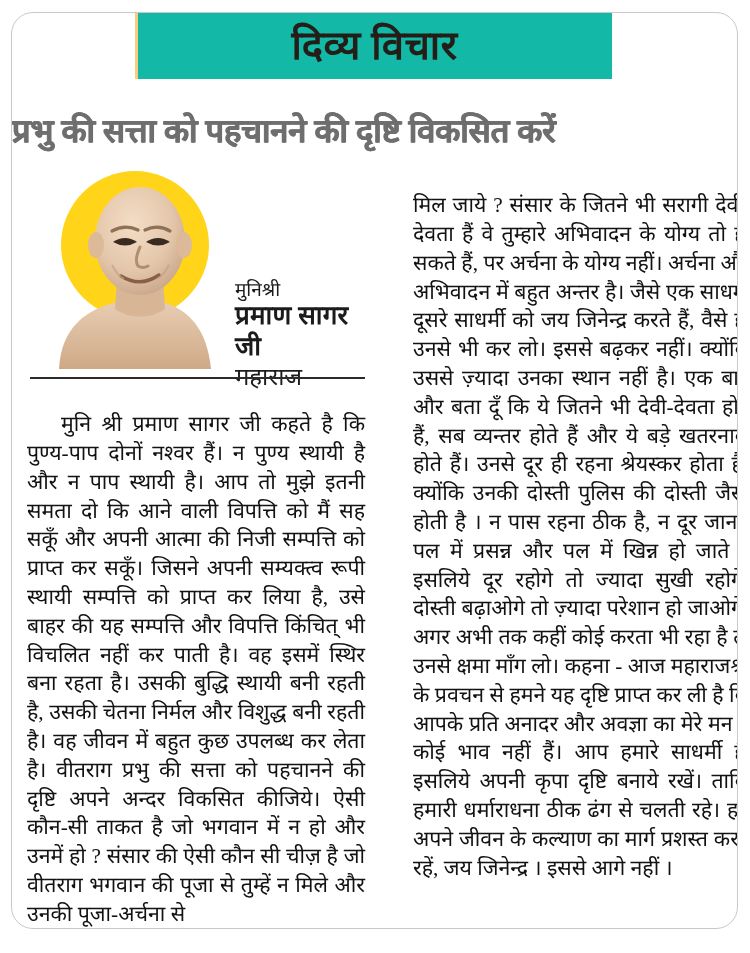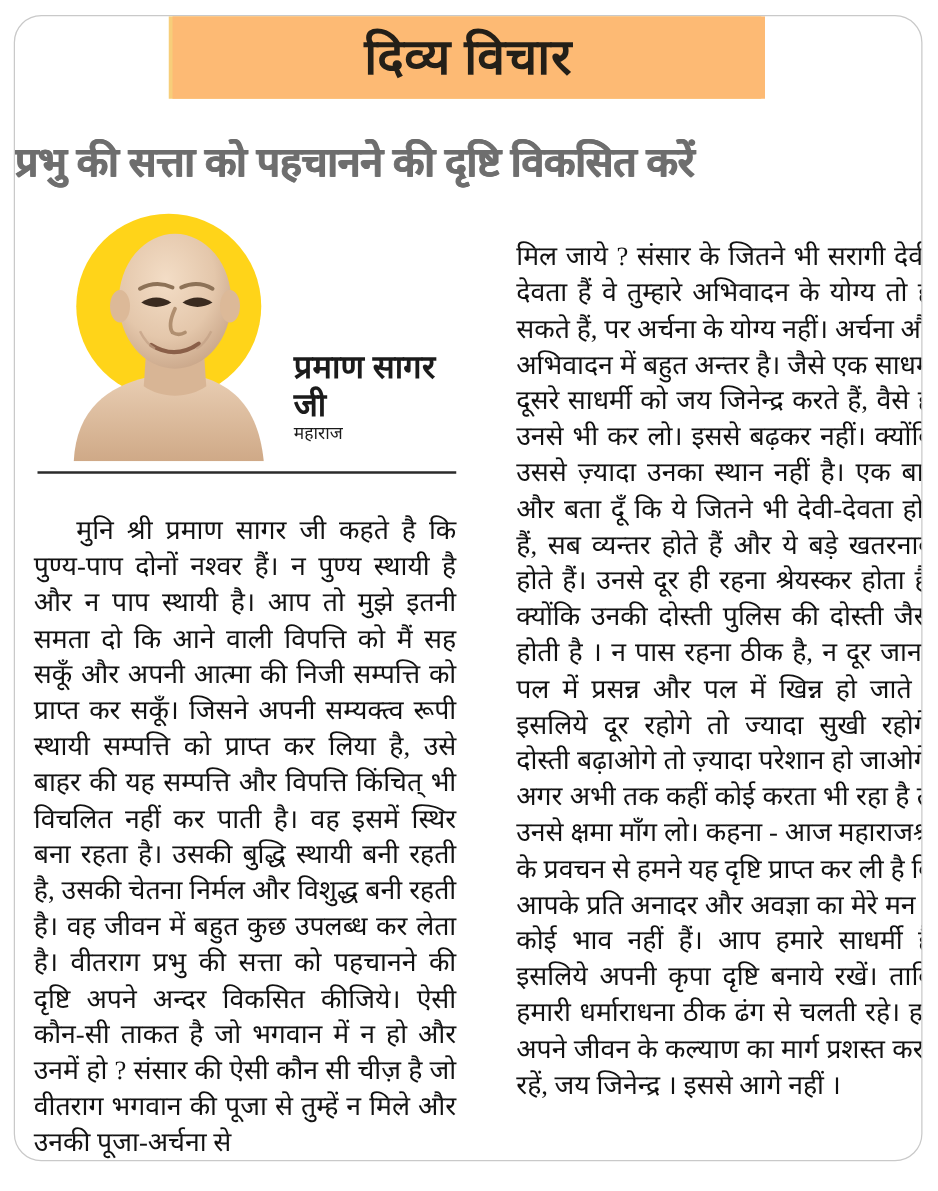--- a/index.html
+++ b/index.html
@@ -35,21 +35,21 @@
     position: absolute;
     left: 0;
     top: 0;
     width: 100%;
     height: 70px;
     display: flex;
     align-items: flex-start;
     justify-content: center;
   }
   .banner {
-    background: #fdba74;
+    background: #14b8a6;
     width: 474px;
     height: 66px;
     display: flex;
     align-items: center;
     justify-content: center;
     box-shadow: -3px 0 0 #f7ce7a;
   }
   .banner-title {
     font-family: "Liberation Serif", "DejaVu Serif", serif;
     font-weight: 700;
@@ -124,21 +124,21 @@
   .caption {
     position: absolute;
     left: 208px;
     top: 118px;
     width: 132px;
     line-height: 1.18;
     color: #1b1b1b;
   }
   .caption .c1 { font-size: 19px; }
   .caption .c2 { font-size: 26px; font-weight: 700; letter-spacing: 0.2px; }
-  .caption .c3 { font-size: 14px; }
+  .caption .c3 { font-size: 24px; }
 
   .rule {
     position: absolute;
     left: 3px;
     top: 216px;
     width: 335px;
     height: 0;
     border-top: 2.4px solid #2b2b2b;
   }
 
@@ -213,20 +213,21 @@
             <path d="M101 78 q-6 13 -2 19 q5 3 10 0" stroke="#b08f70" stroke-width="3" fill="none" stroke-linecap="round"></path>
 
             <path d="M82 107 q19 12 38 -1" stroke="#8a5f48" stroke-width="3.4" fill="none" stroke-linecap="round"></path>
 
             <path d="M73 96 q5 10 12 14" stroke="#c2a084" stroke-width="2" fill="none" opacity=".7"></path>
             <path d="M130 96 q-5 10 -12 14" stroke="#c2a084" stroke-width="2" fill="none" opacity=".7"></path>
           </svg>
         </div>
 
         <div class="caption">
+          <div class="c1">मुनिश्री</div>
           <div class="c2">प्रमाण सागर जी</div>
           <div class="c3">महाराज</div>
         </div>
       </div>
 
       <div class="rule"></div>
 
       <p class="body-text"><span class="indent"></span><span>मुनि श्री प्रमाण सागर जी कहते है कि पुण्य-पाप दोनों नश्वर हैं। न पुण्य स्थायी है और न पाप स्थायी है। आप तो मुझे इतनी समता दो कि आने वाली विपत्ति को मैं सह सकूँ और अपनी आत्मा की निजी सम्पत्ति को प्राप्त कर सकूँ। जिसने अपनी सम्यक्त्व रूपी स्थायी सम्पत्ति को प्राप्त कर लिया है, उसे बाहर की यह सम्पत्ति और विपत्ति किंचित् भी विचलित नहीं कर पाती है। वह इसमें स्थिर बना रहता है। उसकी बुद्धि स्थायी बनी रहती है, उसकी चेतना निर्मल और विशुद्ध बनी रहती है। वह जीवन में बहुत कुछ उपलब्ध कर लेता है। वीतराग प्रभु की सत्ता को पहचानने की दृष्टि अपने अन्दर विकसित कीजिये। ऐसी कौन-सी ताकत है जो भगवान में न हो और उनमें हो ? संसार की ऐसी कौन सी चीज़ है जो वीतराग भगवान की पूजा से तुम्हें न मिले और उनकी पूजा-अर्चना से</span></p>
     </div>
 

